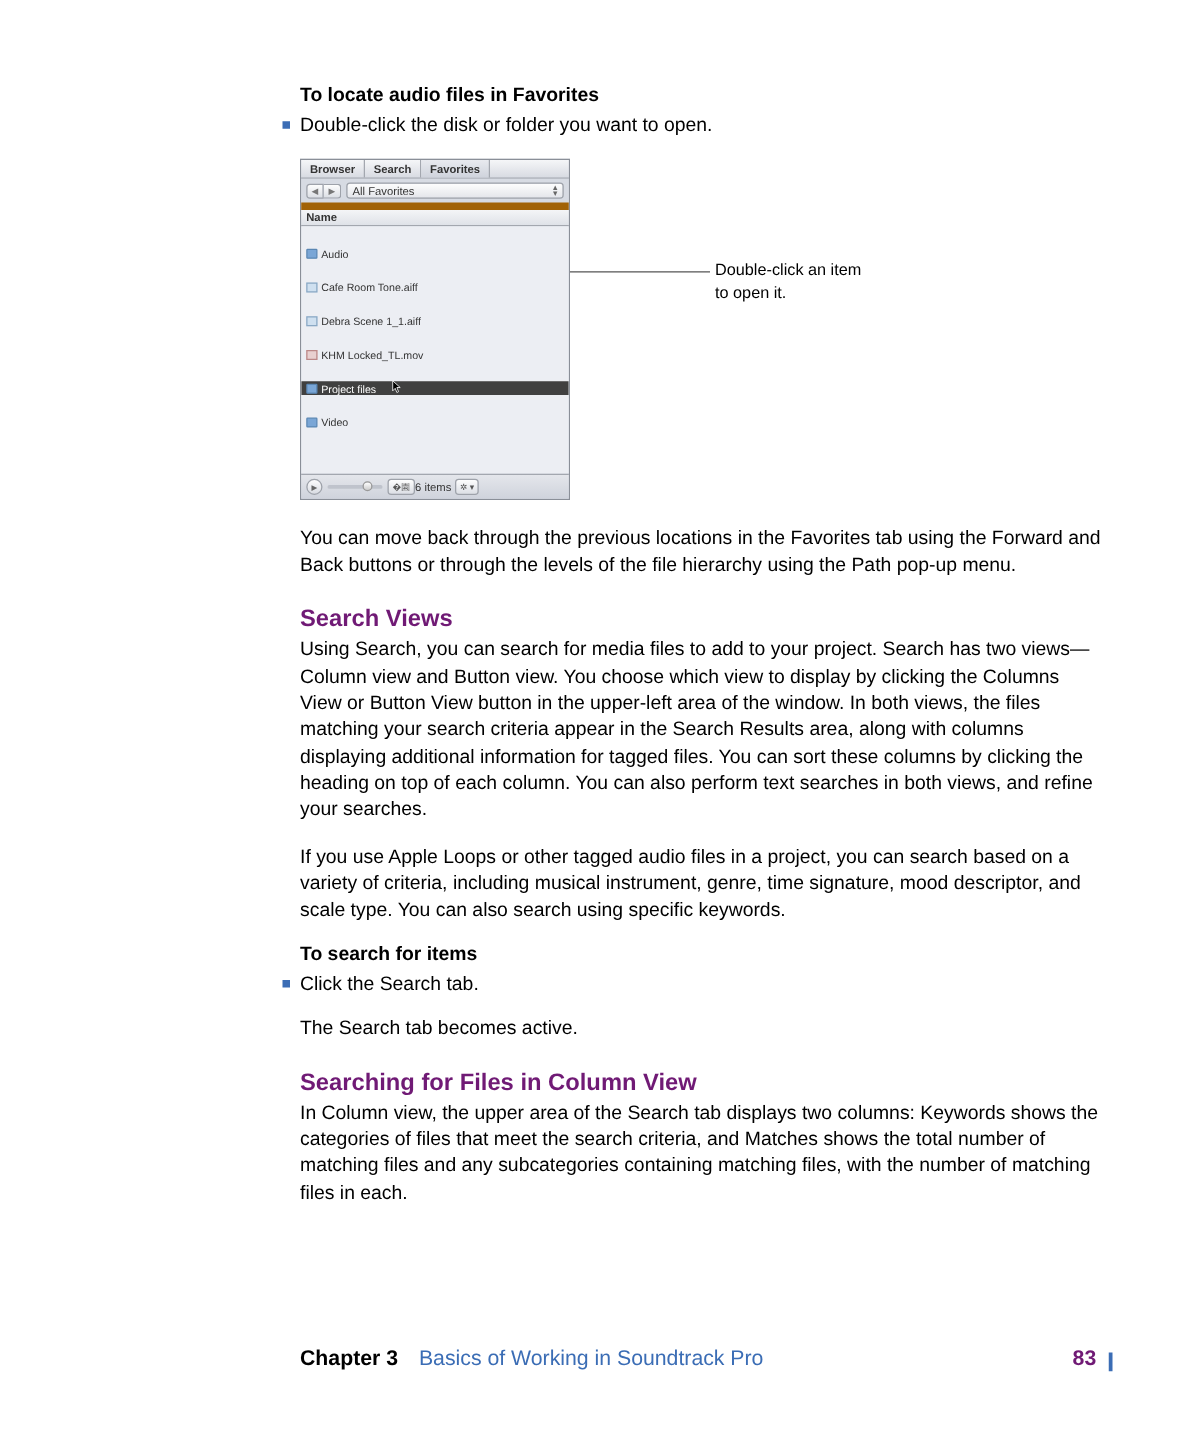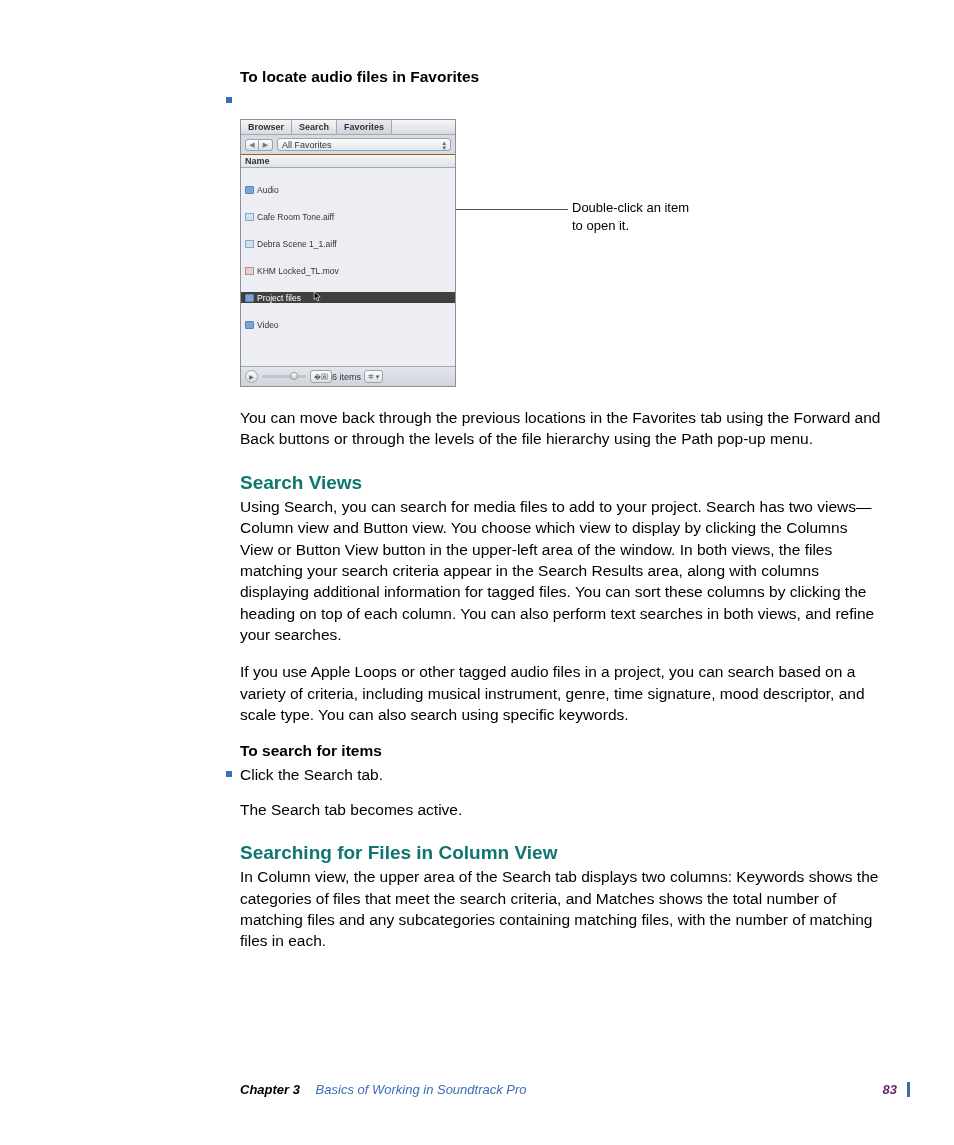--- a/index.html
+++ b/index.html
@@ -31,21 +31,21 @@
     margin-top: 7px;
     margin-right: 8px;
     flex-shrink: 0;
   }
   .body-text {
     font-size: 15.5px;
     line-height: 1.38;
   }
   .para { margin-bottom: 16px; }
   .section-heading {
-    color: #0f766e;
+    color: #701a75;
     font-weight: 600;
     font-size: 19px;
     margin-top: 22px;
     margin-bottom: 2px;
   }
   .figure-row {
     display: flex;
     align-items: flex-start;
     margin: 16px 0 20px 0;
   }
@@ -70,21 +70,21 @@
   }
   .tab.active {
     background: linear-gradient(#e8eaef,#cfd3dc);
   }
   .toolbar-row {
     display: flex;
     align-items: center;
     padding: 3px 4px;
     gap: 4px;
     background: #d7dbe3;
-    border-bottom: 1px solid #a16207;
+    border-bottom: 6px solid #a16207;
   }
   .nav-btns { display:flex; }
   .nav-btn {
     width: 14px; height: 12px;
     background: linear-gradient(#fdfdfd,#dcdfe5);
     border: 1px solid #9ea2aa;
     display:flex; align-items:center; justify-content:center;
     font-size:7px; color:#777;
   }
   .nav-btn:first-child { border-radius: 3px 0 0 3px; }
@@ -168,41 +168,41 @@
   .callout-text {
     font-size: 13px;
     line-height: 1.35;
     margin-top: 80px;
     margin-left: 4px;
     max-width: 160px;
   }
   
   .footer {
     position:absolute;
-    left: 240px; right: 44px; bottom: 48px;
+    left: 240px; right: 64px; bottom: 48px;
     display:flex; justify-content:space-between; align-items:center;
-    font-size: 13px;
-    font-style: italic;
+    font-size: 17px;
   }
   .footer .chapter { font-weight:700; }
   .footer .title { color:#3b6db5; margin-left: 12px;}
   .footer .right {
     display:flex; align-items:flex-end; gap:10px;
     color:#701a75; font-weight:700;
   }
   .footer .bar { width:3px; height:15px; background:#3b6db5;}
 </style>
 </head>
 <body>
 
 <div class="page">
 
   <div class="bold-heading">To locate audio files in Favorites</div>
   <div class="bullet-row">
     <div class="bullet-square"></div>
+    <div class="body-text">Double-click the disk or folder you want to open.</div>
   </div>
 
   <div class="figure-row">
 
     <div class="browser-panel">
       <div class="tabs-row">
         <div class="tab">Browser</div>
         <div class="tab">Search</div>
         <div class="tab active">Favorites</div>
       </div>

